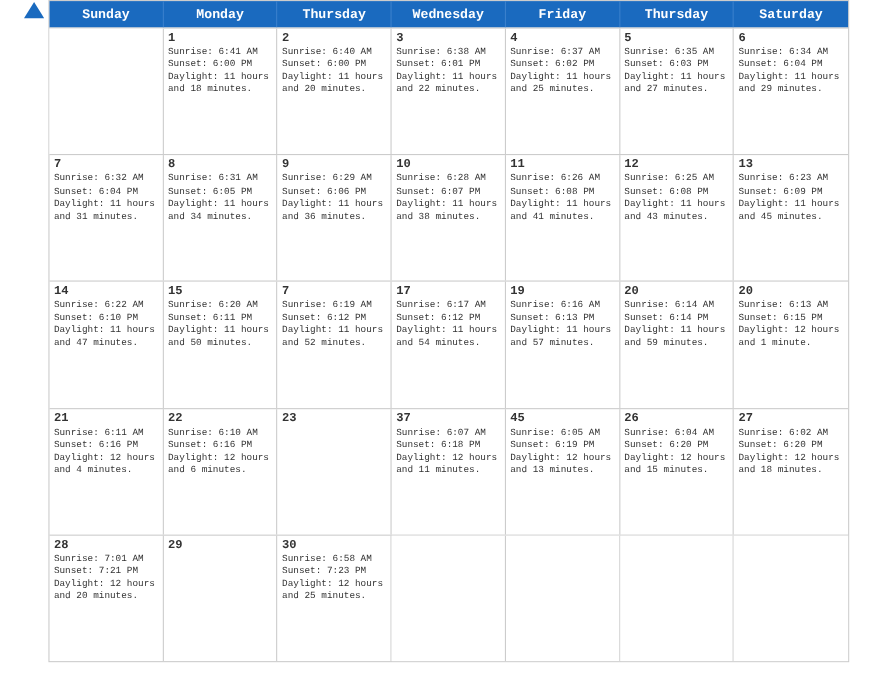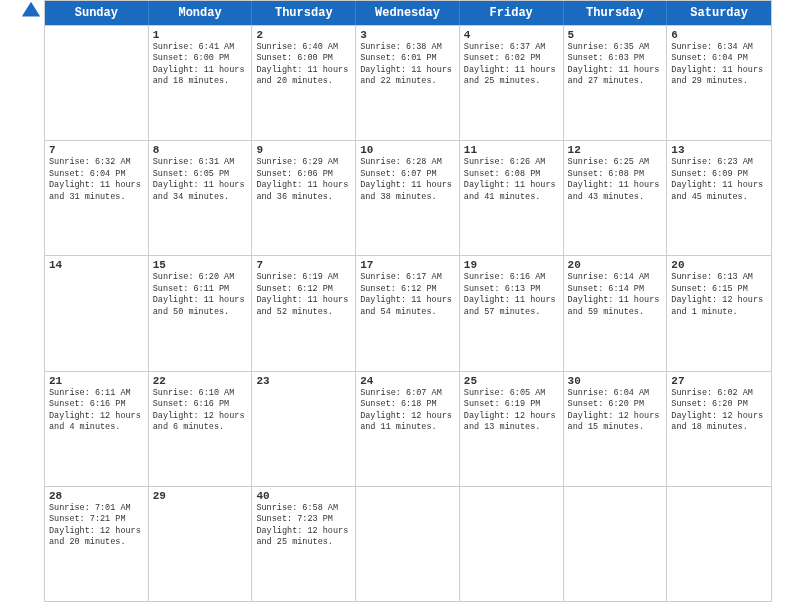--- a/index.html
+++ b/index.html
@@ -194,20 +194,21 @@
             <div class="cell-info">Sunrise: 6:25 AM<br>Sunset: 6:08 PM<br>Daylight: 11 hours and 43 minutes.</div>
           </div>
           <div class="cal-cell">
             <div class="cell-day">13</div>
             <div class="cell-info">Sunrise: 6:23 AM<br>Sunset: 6:09 PM<br>Daylight: 11 hours and 45 minutes.</div>
           </div>
         </div>
         <div class="cal-row">
           <div class="cal-cell">
             <div class="cell-day">14</div>
+            <div class="cell-info">Sunrise: 6:22 AM<br>Sunset: 6:10 PM<br>Daylight: 11 hours and 47 minutes.</div>
           </div>
           <div class="cal-cell">
             <div class="cell-day">15</div>
             <div class="cell-info">Sunrise: 6:20 AM<br>Sunset: 6:11 PM<br>Daylight: 11 hours and 50 minutes.</div>
           </div>
           <div class="cal-cell">
             <div class="cell-day">7</div>
             <div class="cell-info">Sunrise: 6:19 AM<br>Sunset: 6:12 PM<br>Daylight: 11 hours and 52 minutes.</div>
           </div>
           <div class="cal-cell">
@@ -233,46 +234,46 @@
             <div class="cell-info">Sunrise: 6:11 AM<br>Sunset: 6:16 PM<br>Daylight: 12 hours and 4 minutes.</div>
           </div>
           <div class="cal-cell">
             <div class="cell-day">22</div>
             <div class="cell-info">Sunrise: 6:10 AM<br>Sunset: 6:16 PM<br>Daylight: 12 hours and 6 minutes.</div>
           </div>
           <div class="cal-cell">
             <div class="cell-day">23</div>
           </div>
           <div class="cal-cell">
-            <div class="cell-day">24</div>
+            <div class="cell-day">37</div>
             <div class="cell-info">Sunrise: 6:07 AM<br>Sunset: 6:18 PM<br>Daylight: 12 hours and 11 minutes.</div>
           </div>
           <div class="cal-cell">
-            <div class="cell-day">25</div>
+            <div class="cell-day">45</div>
             <div class="cell-info">Sunrise: 6:05 AM<br>Sunset: 6:19 PM<br>Daylight: 12 hours and 13 minutes.</div>
           </div>
           <div class="cal-cell">
-            <div class="cell-day">30</div>
+            <div class="cell-day">26</div>
             <div class="cell-info">Sunrise: 6:04 AM<br>Sunset: 6:20 PM<br>Daylight: 12 hours and 15 minutes.</div>
           </div>
           <div class="cal-cell">
             <div class="cell-day">27</div>
             <div class="cell-info">Sunrise: 6:02 AM<br>Sunset: 6:20 PM<br>Daylight: 12 hours and 18 minutes.</div>
           </div>
         </div>
         <div class="cal-row">
           <div class="cal-cell">
             <div class="cell-day">28</div>
             <div class="cell-info">Sunrise: 7:01 AM<br>Sunset: 7:21 PM<br>Daylight: 12 hours and 20 minutes.</div>
           </div>
           <div class="cal-cell">
             <div class="cell-day">29</div>
           </div>
           <div class="cal-cell">
-            <div class="cell-day">40</div>
+            <div class="cell-day">30</div>
             <div class="cell-info">Sunrise: 6:58 AM<br>Sunset: 7:23 PM<br>Daylight: 12 hours and 25 minutes.</div>
           </div>
           <div class="cal-cell empty"></div>
           <div class="cal-cell empty"></div>
           <div class="cal-cell empty"></div>
           <div class="cal-cell empty"></div>
         </div>
       </div>
   </div>
 </div>

